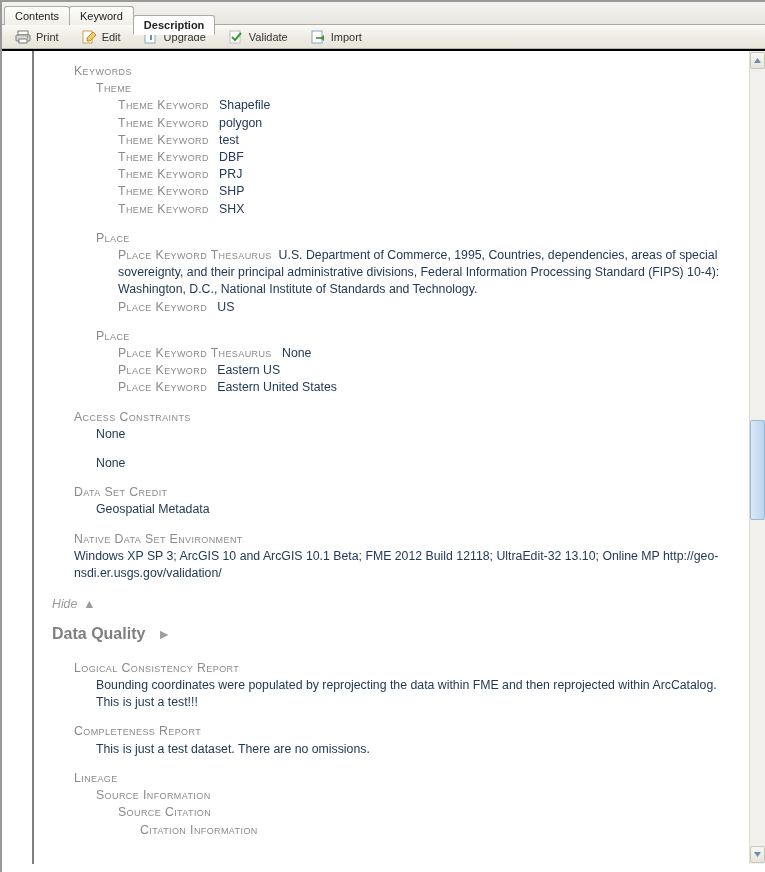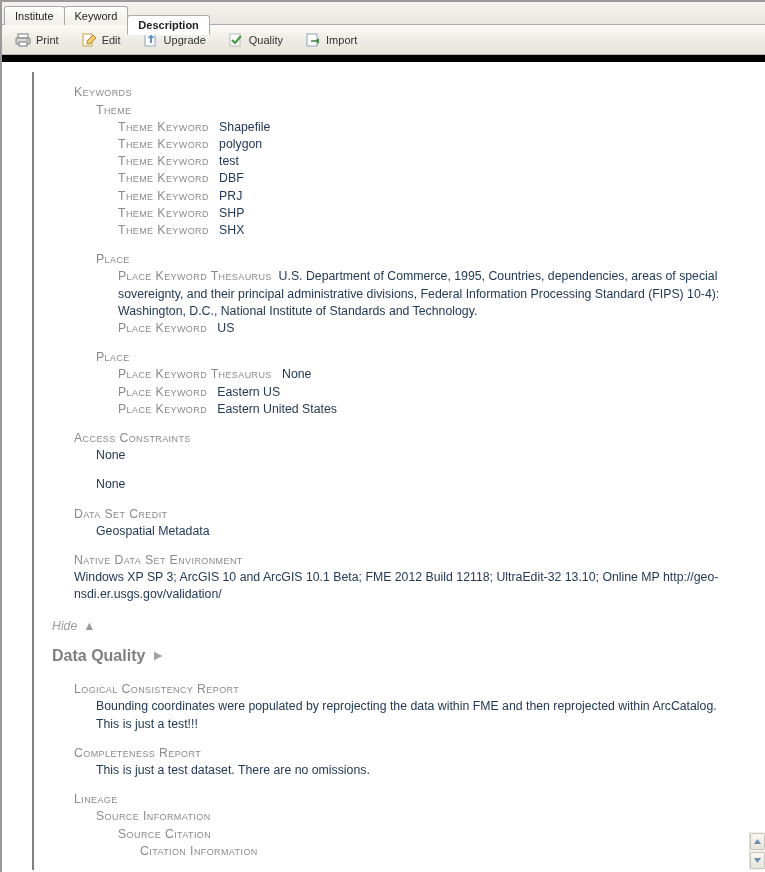--- a/index.html
+++ b/index.html
@@ -46,21 +46,21 @@
     border-bottom: 1px solid #fff;
     font-weight: bold;
     z-index: 2;
     top: 11px;
   }
 
   
   .toolbar {
     display: flex;
     align-items: center;
-    height: 30px;
+    height: 24px;
     background: linear-gradient(#fbfaf6, #eeece4 50%, #e8e5db);
     border-bottom: 1px solid #b9b7ad;
     padding-left: 6px;
     font-family: Tahoma, sans-serif;
     font-size: 11px;
     gap: 8px;
   }
   .tool-btn {
     display: flex;
     align-items: center;
@@ -77,22 +77,21 @@
     display: inline-flex;
     align-items: center;
     justify-content: center;
   }
 
   
   .content-wrap {
     display: flex;
     height: calc(872px - 23px - 32px - 2px);
     background: #fff;
-    border-top: 7px solid #000000;
-    align-items: flex-end;
+    border-top: 2px solid #000000;
   }
   .content-inner {
     flex: 1 1 auto;
     overflow: hidden;
     padding: 12px 20px 10px 22px;
     position: relative;
   }
   .left-rule {
     position: absolute;
     left: 30px;
@@ -172,32 +171,32 @@
   .hide-arrow {
     color: #9b9b9b;
   }
   .dq-header {
     font-size: 16px;
     font-weight: bold;
     color: #808080;
     margin: 10px 0 14px 0;
     display: flex;
     align-items: center;
-    gap: 6px;
+    gap: 12px;
     cursor: pointer;
   }
   .dq-arrow { color: #a0a0a0; font-size: 14px; }
 
   svg { display: block; }
 </style>
 </head>
 <body>
 
 <div class="tab-strip">
-  <div class="tab"><span>Institute</span></div>
+  <div class="tab"><span>Contents</span></div>
   <div class="tab"><span>Keyword</span></div>
   <div class="tab active"><span>Description</span></div>
 </div>
 
 <div class="toolbar">
   <div class="tool-btn">
     <span class="tool-icon">
       <svg width="16" height="16" viewBox="0 0 16 16">
           <rect x="3" y="2" width="10" height="4" fill="#fff" stroke="#7a7a7a"></rect>
           <rect x="1" y="6" width="14" height="6" rx="1" fill="#d9d9d9" stroke="#7a7a7a"></rect>
@@ -225,21 +224,21 @@
     </span>
     <span>Upgrade</span>
   </div>
   <div class="tool-btn">
     <span class="tool-icon">
       <svg width="16" height="16" viewBox="0 0 16 16">
           <rect x="2" y="2" width="10" height="12" fill="#fff" stroke="#bbb"></rect>
           <path d="M4 8 L7 11 L13 4" fill="none" stroke="#3a9a3a" stroke-width="2"></path>
         </svg>
     </span>
-    <span>Quality</span>
+    <span>Validate</span>
   </div>
   <div class="tool-btn">
     <span class="tool-icon">
       <svg width="16" height="16" viewBox="0 0 16 16">
           <rect x="2" y="2" width="10" height="12" fill="#fff" stroke="#8aa6c1"></rect>
           <path d="M14 6 L10 9 L14 12 Z" fill="#4a8c4a"></path>
           <rect x="6" y="8.2" width="6" height="1.6" fill="#4a8c4a"></rect>
         </svg>
     </span>
     <span>Import</span>

